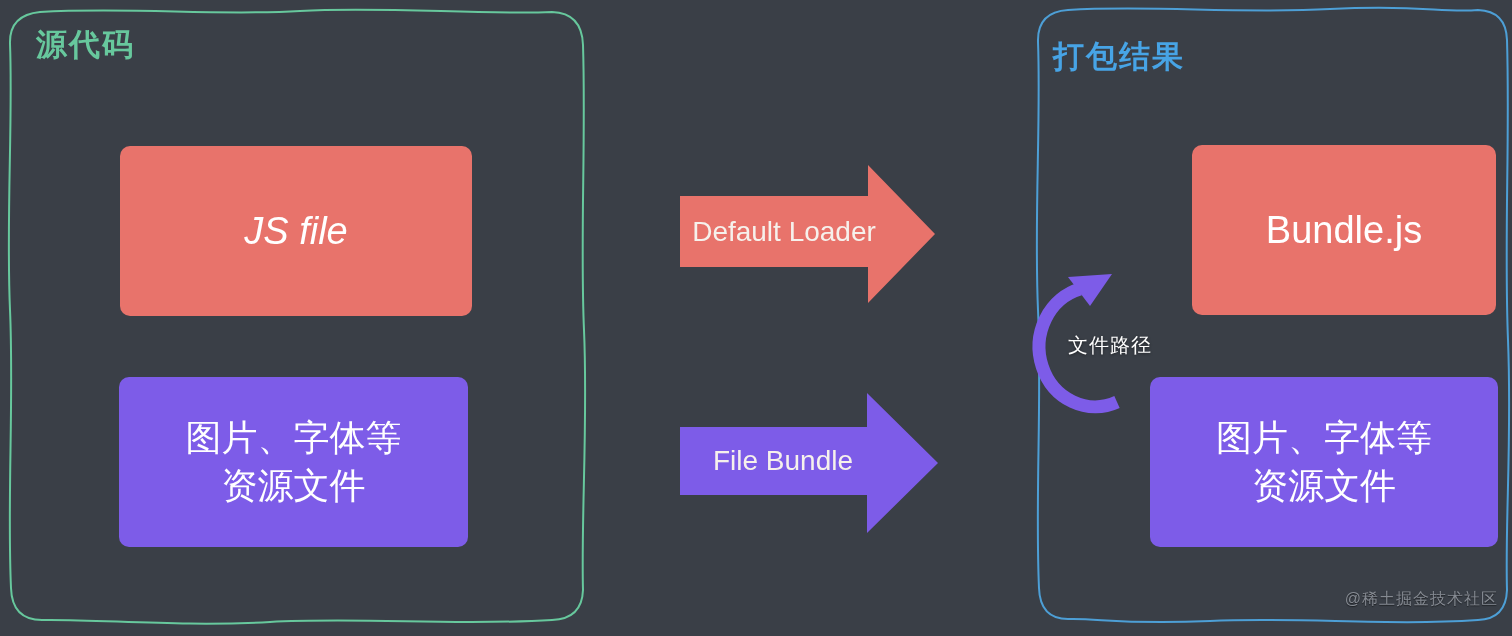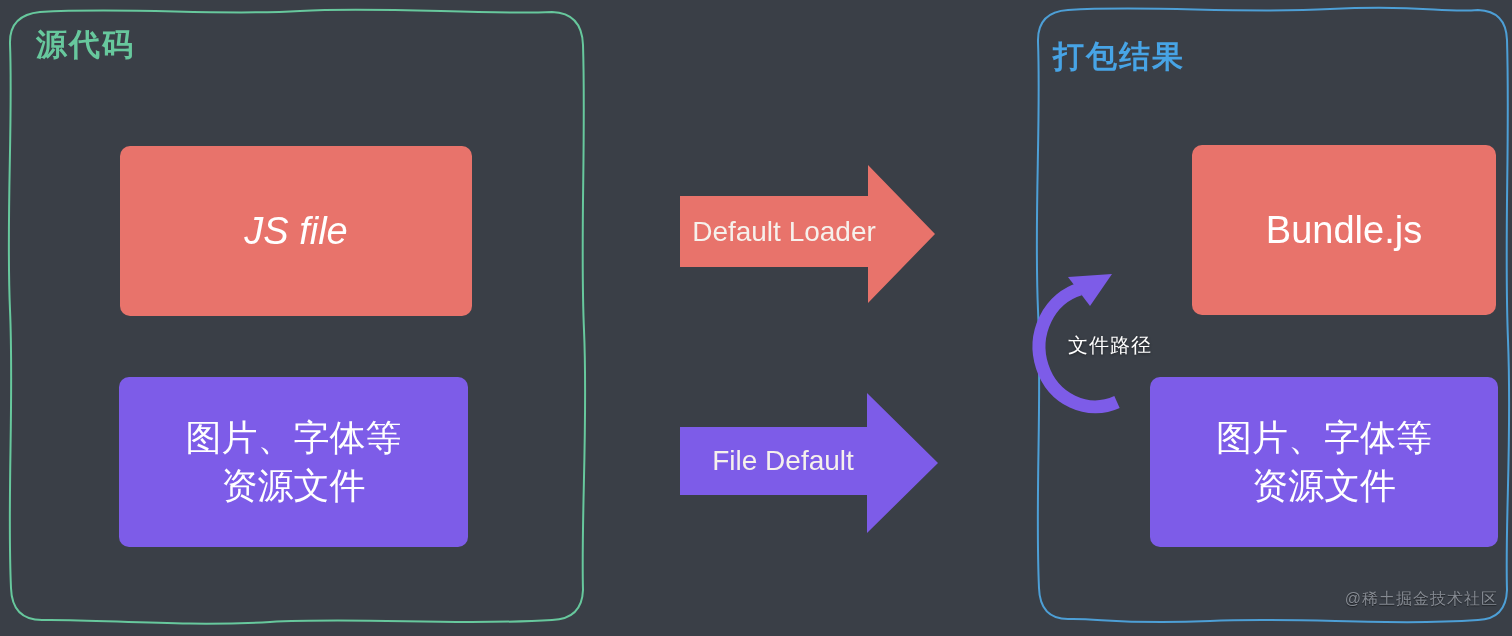--- a/index.html
+++ b/index.html
@@ -129,21 +129,21 @@
 
   <div class="box red js-file">
     <span class="single">JS file</span>
   </div>
   <div class="box purple src-assets">
     <span class="cjk">图片、字体等</span>
     <span class="cjk">资源文件</span>
   </div>
 
   <div class="arrow-label default-loader">Default Loader</div>
-  <div class="arrow-label file-loader">File Default</div>
+  <div class="arrow-label file-loader">File Bundle</div>
 
   <div class="box red bundle">
     <span class="single">Bundle.js</span>
   </div>
   <div class="box purple out-assets">
     <span class="cjk">图片、字体等</span>
     <span class="cjk">资源文件</span>
   </div>
 
   <div class="path-label">文件路径</div>

